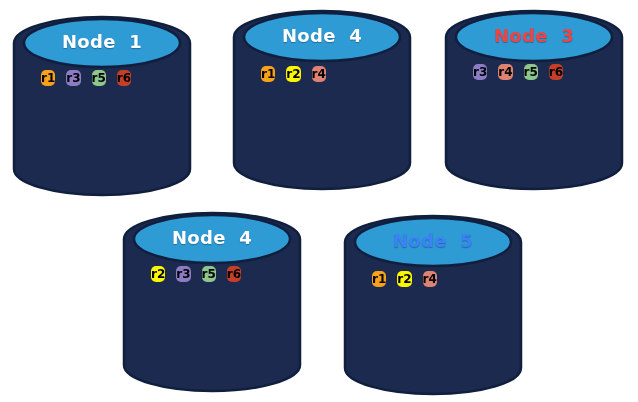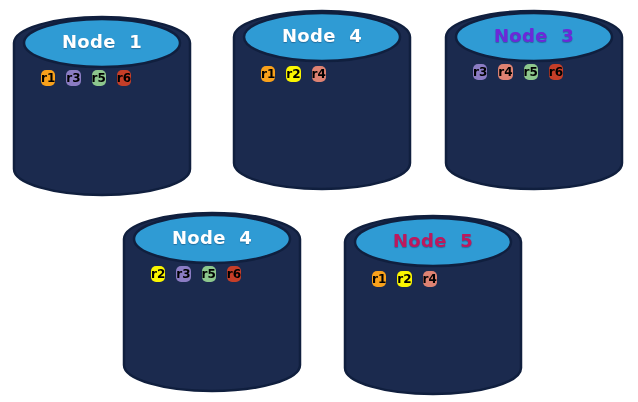--- a/index.html
+++ b/index.html
@@ -86,21 +86,21 @@
         <div class="bar" style="background: rgb(249, 161, 27); color: rgb(0, 0, 0);">r1</div>
         <div class="bar" style="background: rgb(250, 245, 0); color: rgb(0, 0, 0);">r2</div>
         <div class="bar" style="background: rgb(222, 130, 114); color: rgb(0, 0, 0);">r4</div>
       </div>
   </div>
     <div class="node" style="left: 444px; top: 4px;">
     <svg class="cyl" width="180" height="188" viewBox="0 0 180 188" aria-hidden="true">
       <path class="cyl-body" d="M2,33 a88,26 0 0 1 176,0 l0,126 a88,26 0 0 1 -176,0 z" fill="#1B2A4E" stroke="#101F3E" stroke-width="2.5"></path>
       <ellipse class="cyl-top" cx="90" cy="33" rx="78" ry="24" fill="#2F9BD4" stroke="#101F3E" stroke-width="2.5"></ellipse>
     </svg>
-    <div class="node-title" style="color: #6d28d9;">Node 3</div>
+    <div class="node-title" style="color: #ef4444;">Node 3</div>
     <div class="bars count-4">
         <div class="bar" style="background: rgb(139, 124, 195); color: rgb(0, 0, 0);">r3</div>
         <div class="bar" style="background: rgb(222, 130, 114); color: rgb(0, 0, 0);">r4</div>
         <div class="bar" style="background: rgb(141, 199, 141); color: rgb(0, 0, 0);">r5</div>
         <div class="bar" style="background: rgb(197, 62, 40); color: rgb(0, 0, 0);">r6</div>
       </div>
   </div>
     <div class="node" style="left: 122px; top: 206px;">
     <svg class="cyl" width="180" height="188" viewBox="0 0 180 188" aria-hidden="true">
       <path class="cyl-body" d="M2,33 a88,26 0 0 1 176,0 l0,126 a88,26 0 0 1 -176,0 z" fill="#1B2A4E" stroke="#101F3E" stroke-width="2.5"></path>
@@ -112,20 +112,20 @@
         <div class="bar" style="background: rgb(139, 124, 195); color: rgb(0, 0, 0);">r3</div>
         <div class="bar" style="background: rgb(141, 199, 141); color: rgb(0, 0, 0);">r5</div>
         <div class="bar" style="background: rgb(197, 62, 40); color: rgb(0, 0, 0);">r6</div>
       </div>
   </div>
     <div class="node" style="left: 343px; top: 209px;">
     <svg class="cyl" width="180" height="188" viewBox="0 0 180 188" aria-hidden="true">
       <path class="cyl-body" d="M2,33 a88,26 0 0 1 176,0 l0,126 a88,26 0 0 1 -176,0 z" fill="#1B2A4E" stroke="#101F3E" stroke-width="2.5"></path>
       <ellipse class="cyl-top" cx="90" cy="33" rx="78" ry="24" fill="#2F9BD4" stroke="#101F3E" stroke-width="2.5"></ellipse>
     </svg>
-    <div class="node-title" style="color: #be185d;">Node 5</div>
+    <div class="node-title" style="color: #3b82f6;">Node 5</div>
     <div class="bars count-3">
         <div class="bar" style="background: rgb(249, 161, 27); color: rgb(0, 0, 0);">r1</div>
         <div class="bar" style="background: rgb(250, 245, 0); color: rgb(0, 0, 0);">r2</div>
         <div class="bar" style="background: rgb(222, 130, 114); color: rgb(0, 0, 0);">r4</div>
       </div>
   </div>
   </div>
 
 </body></html>

